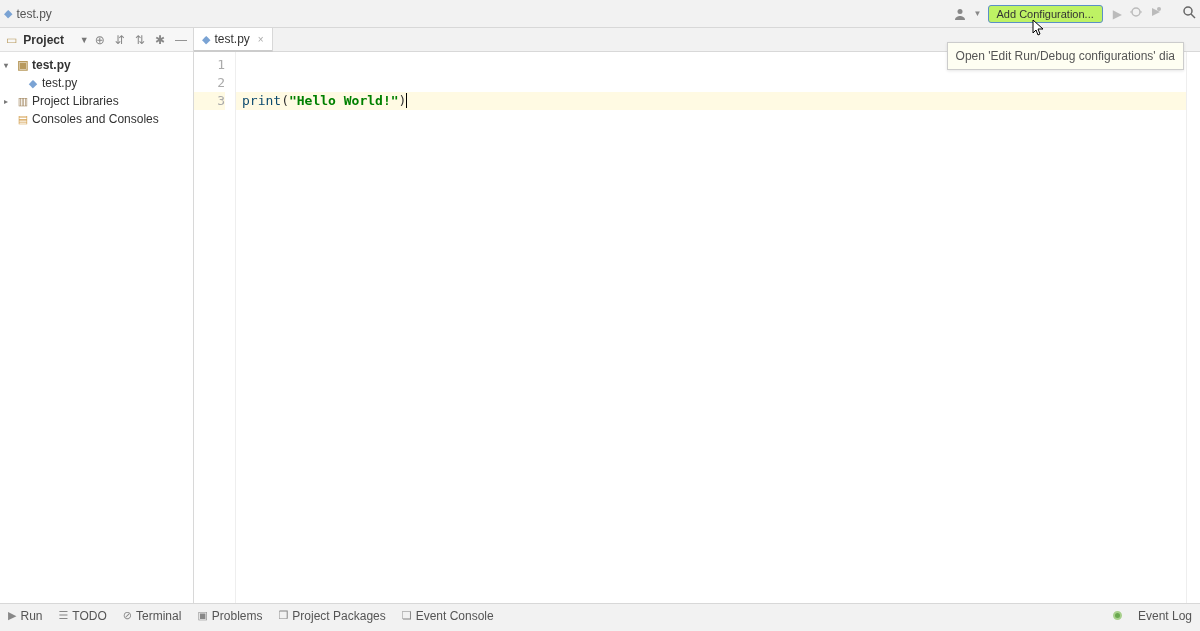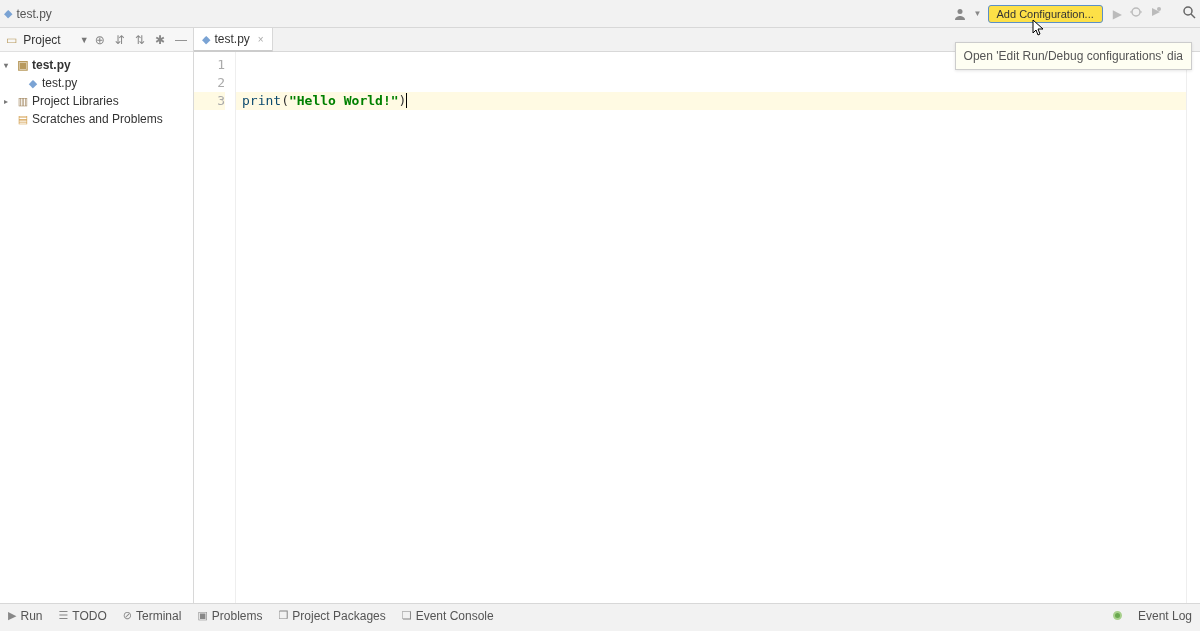--- a/index.html
+++ b/index.html
@@ -44,38 +44,38 @@
       justify-content: center;
       color: #888;
       cursor: pointer;
     }
     .add-config-btn {
       border: 1px solid #5b8fc7;
       border-radius: 3px;
       padding: 2px 8px;
       font-size: 11px;
       color: #333;
-      background: #fde047;
+      background: #bef264;
       cursor: pointer;
     }
     .run-controls {
       display: flex;
       gap: 8px;
       align-items: center;
       margin-left: 4px;
     }
     .run-controls .tri { color: #bbb; font-size:12px; }
     .run-controls .sq { width:10px; height:10px; background:#bbb; }
     .search-ico { font-size:14px; color:#666; }
 
     
     .tooltip {
       position: absolute;
       top: 42px;
-      right: 8px;
+      right: 16px;
       background: #fefef2;
       border: 1px solid #ccc;
       padding: 6px 8px;
       font-size: 12px;
       color: #555;
       box-shadow: 0 1px 3px rgba(0,0,0,0.1);
       white-space: nowrap;
     }
 
     
@@ -95,21 +95,21 @@
     .sidebar-header {
       height: 24px;
       display: flex;
       align-items: center;
       padding: 0 6px;
       border-bottom: 1px solid #e0e0e0;
       background: #f7f7f7;
       gap: 6px;
     }
     .sidebar-header .label {
-      font-weight: normal;
+      font-weight: bold;
       flex: 1;
     }
     .sidebar-header .dd { color:#777; font-size:9px; margin-left:2px; }
     .sidebar-tools {
       display: flex;
       gap: 10px;
       color: #888;
     }
     .sidebar-tools span { cursor:pointer; font-size:12px; }
 
@@ -313,21 +313,21 @@
         <span>test.py</span>
       </div>
       <div class="tree-item child0">
         <span class="arrow">▸</span>
         <span class="ico lib-ico">▥</span>
         <span>Project Libraries</span>
       </div>
       <div class="tree-item child0">
         <span class="arrow"></span>
         <span class="ico scratch-ico">▤</span>
-        <span>Scratches and Problems</span>
+        <span>Consoles and Consoles</span>
       </div>
     </div>
   </div>
 
   <div class="editor-area">
     <div class="editor-tabs">
       <div class="editor-tab">
         <span class="py-ico">◆</span>
         <span>test.py</span>
         <span class="close">×</span>

